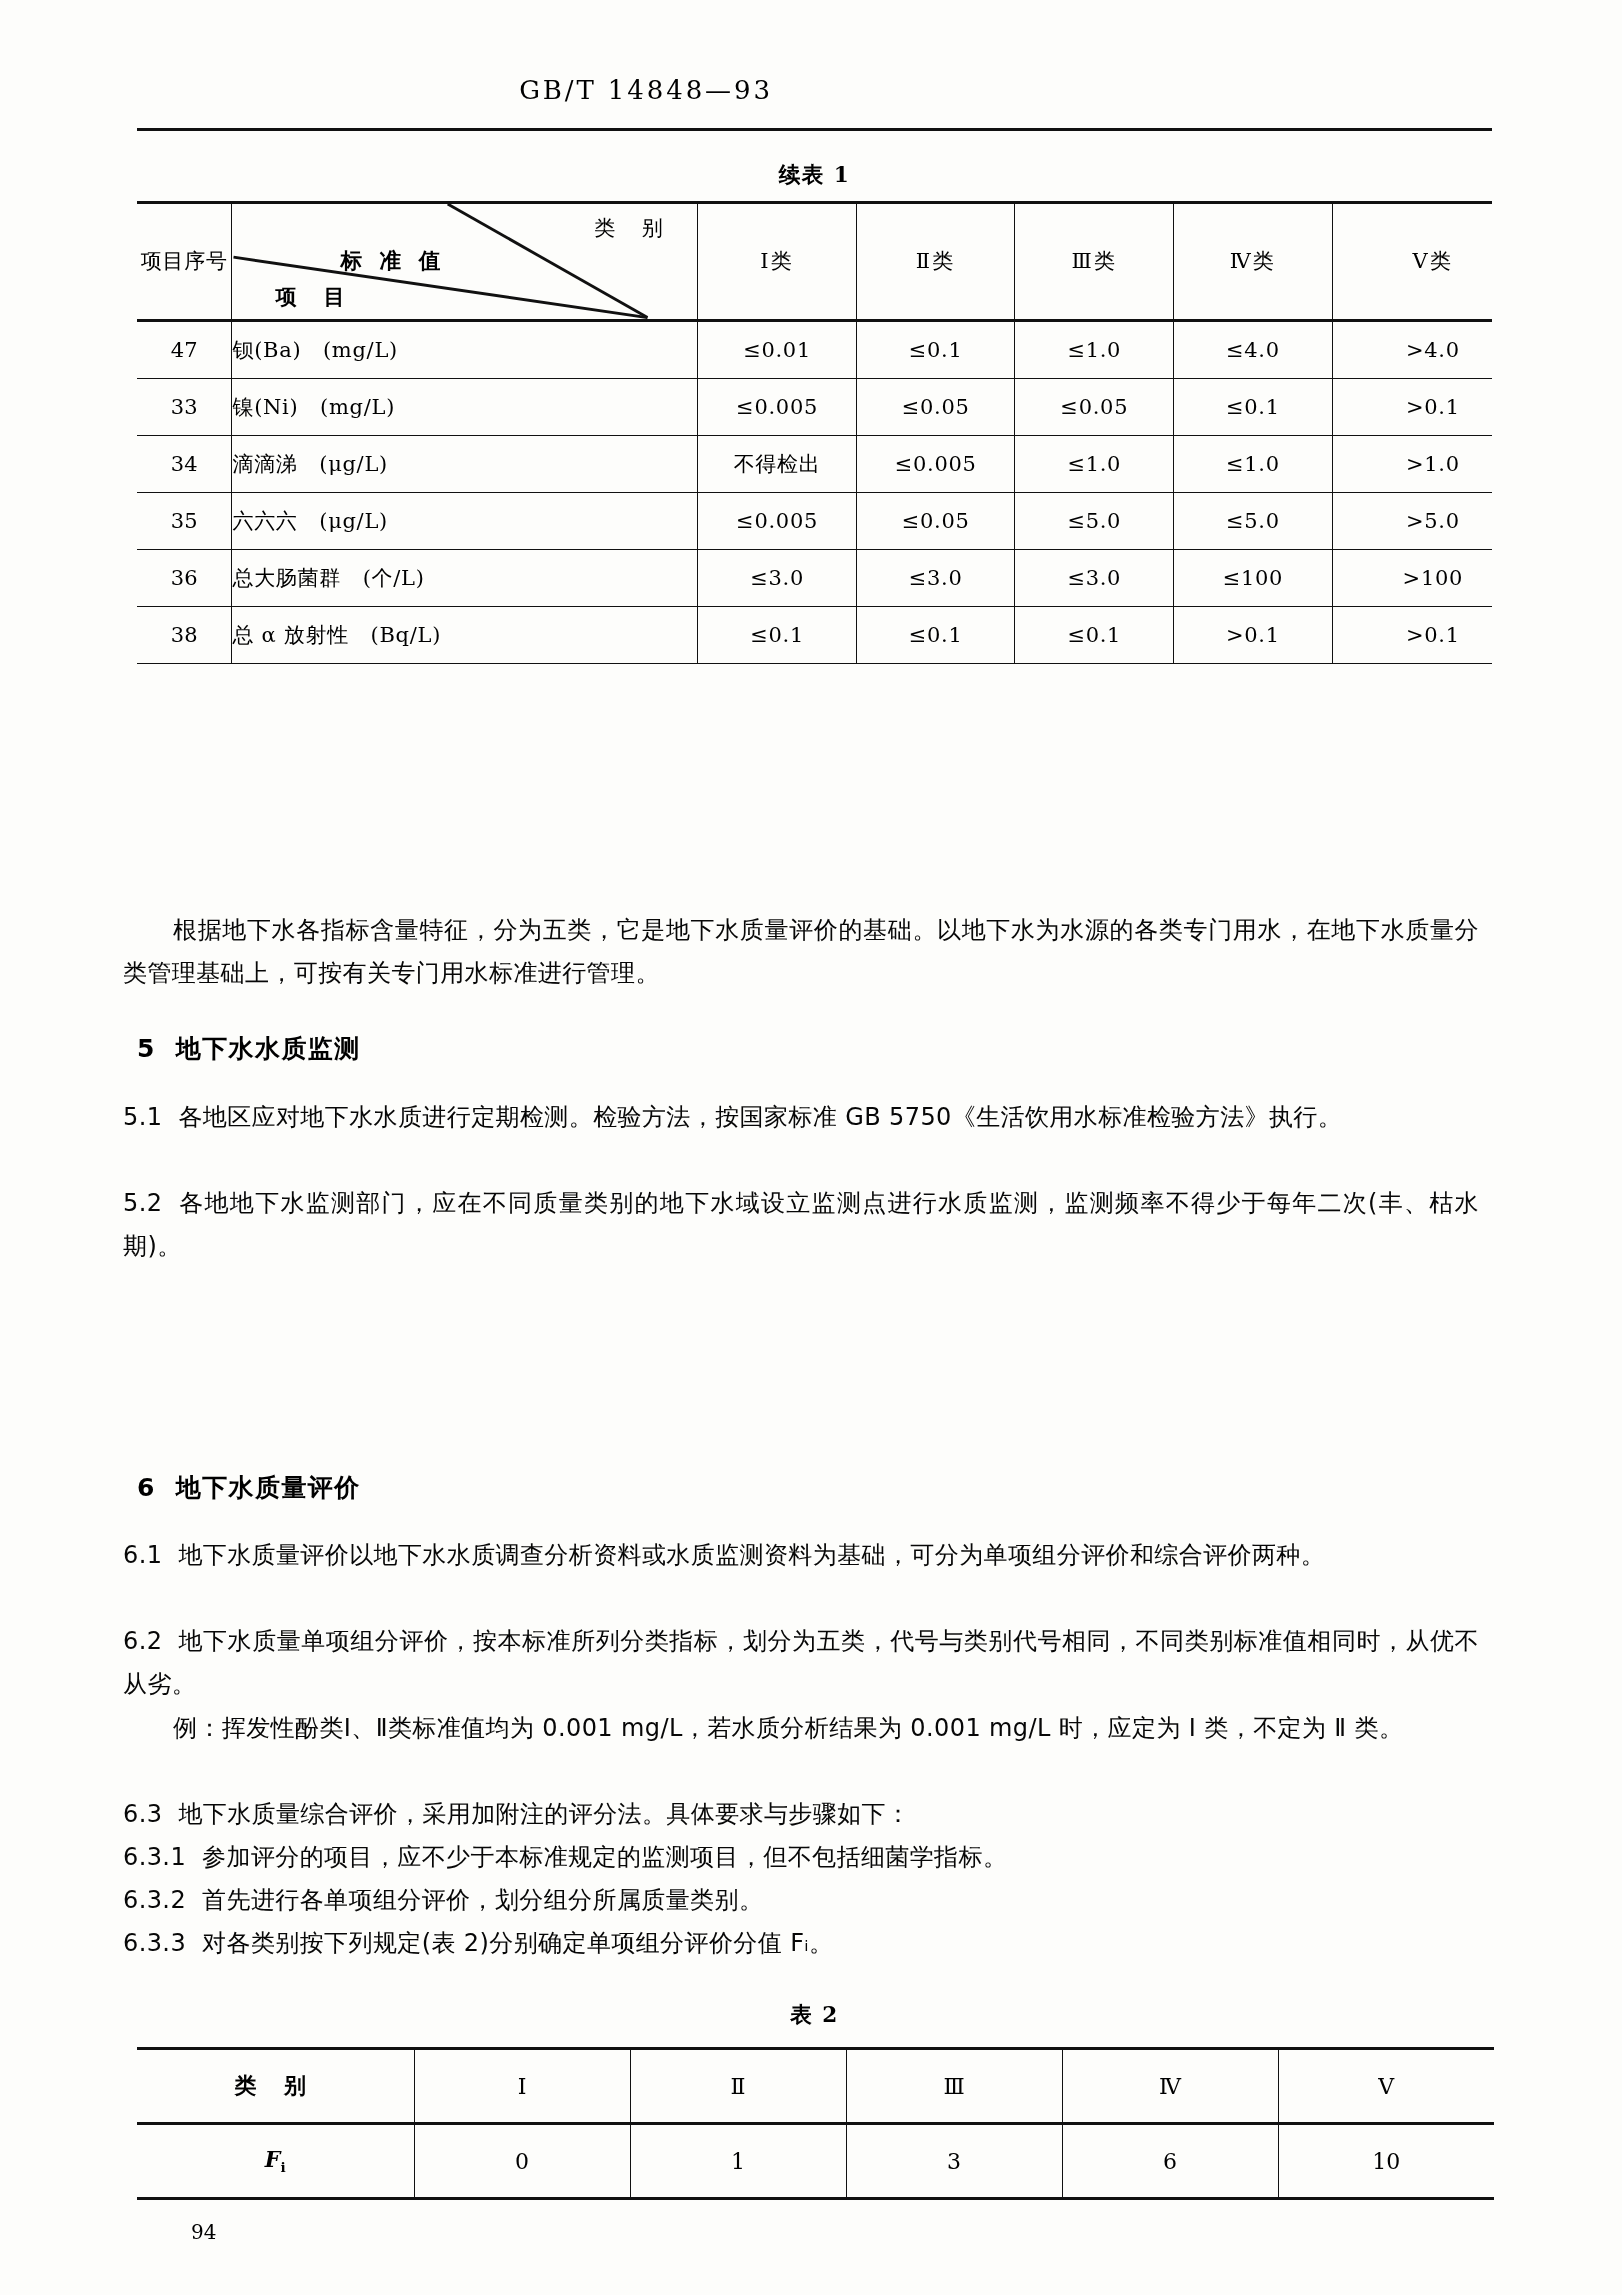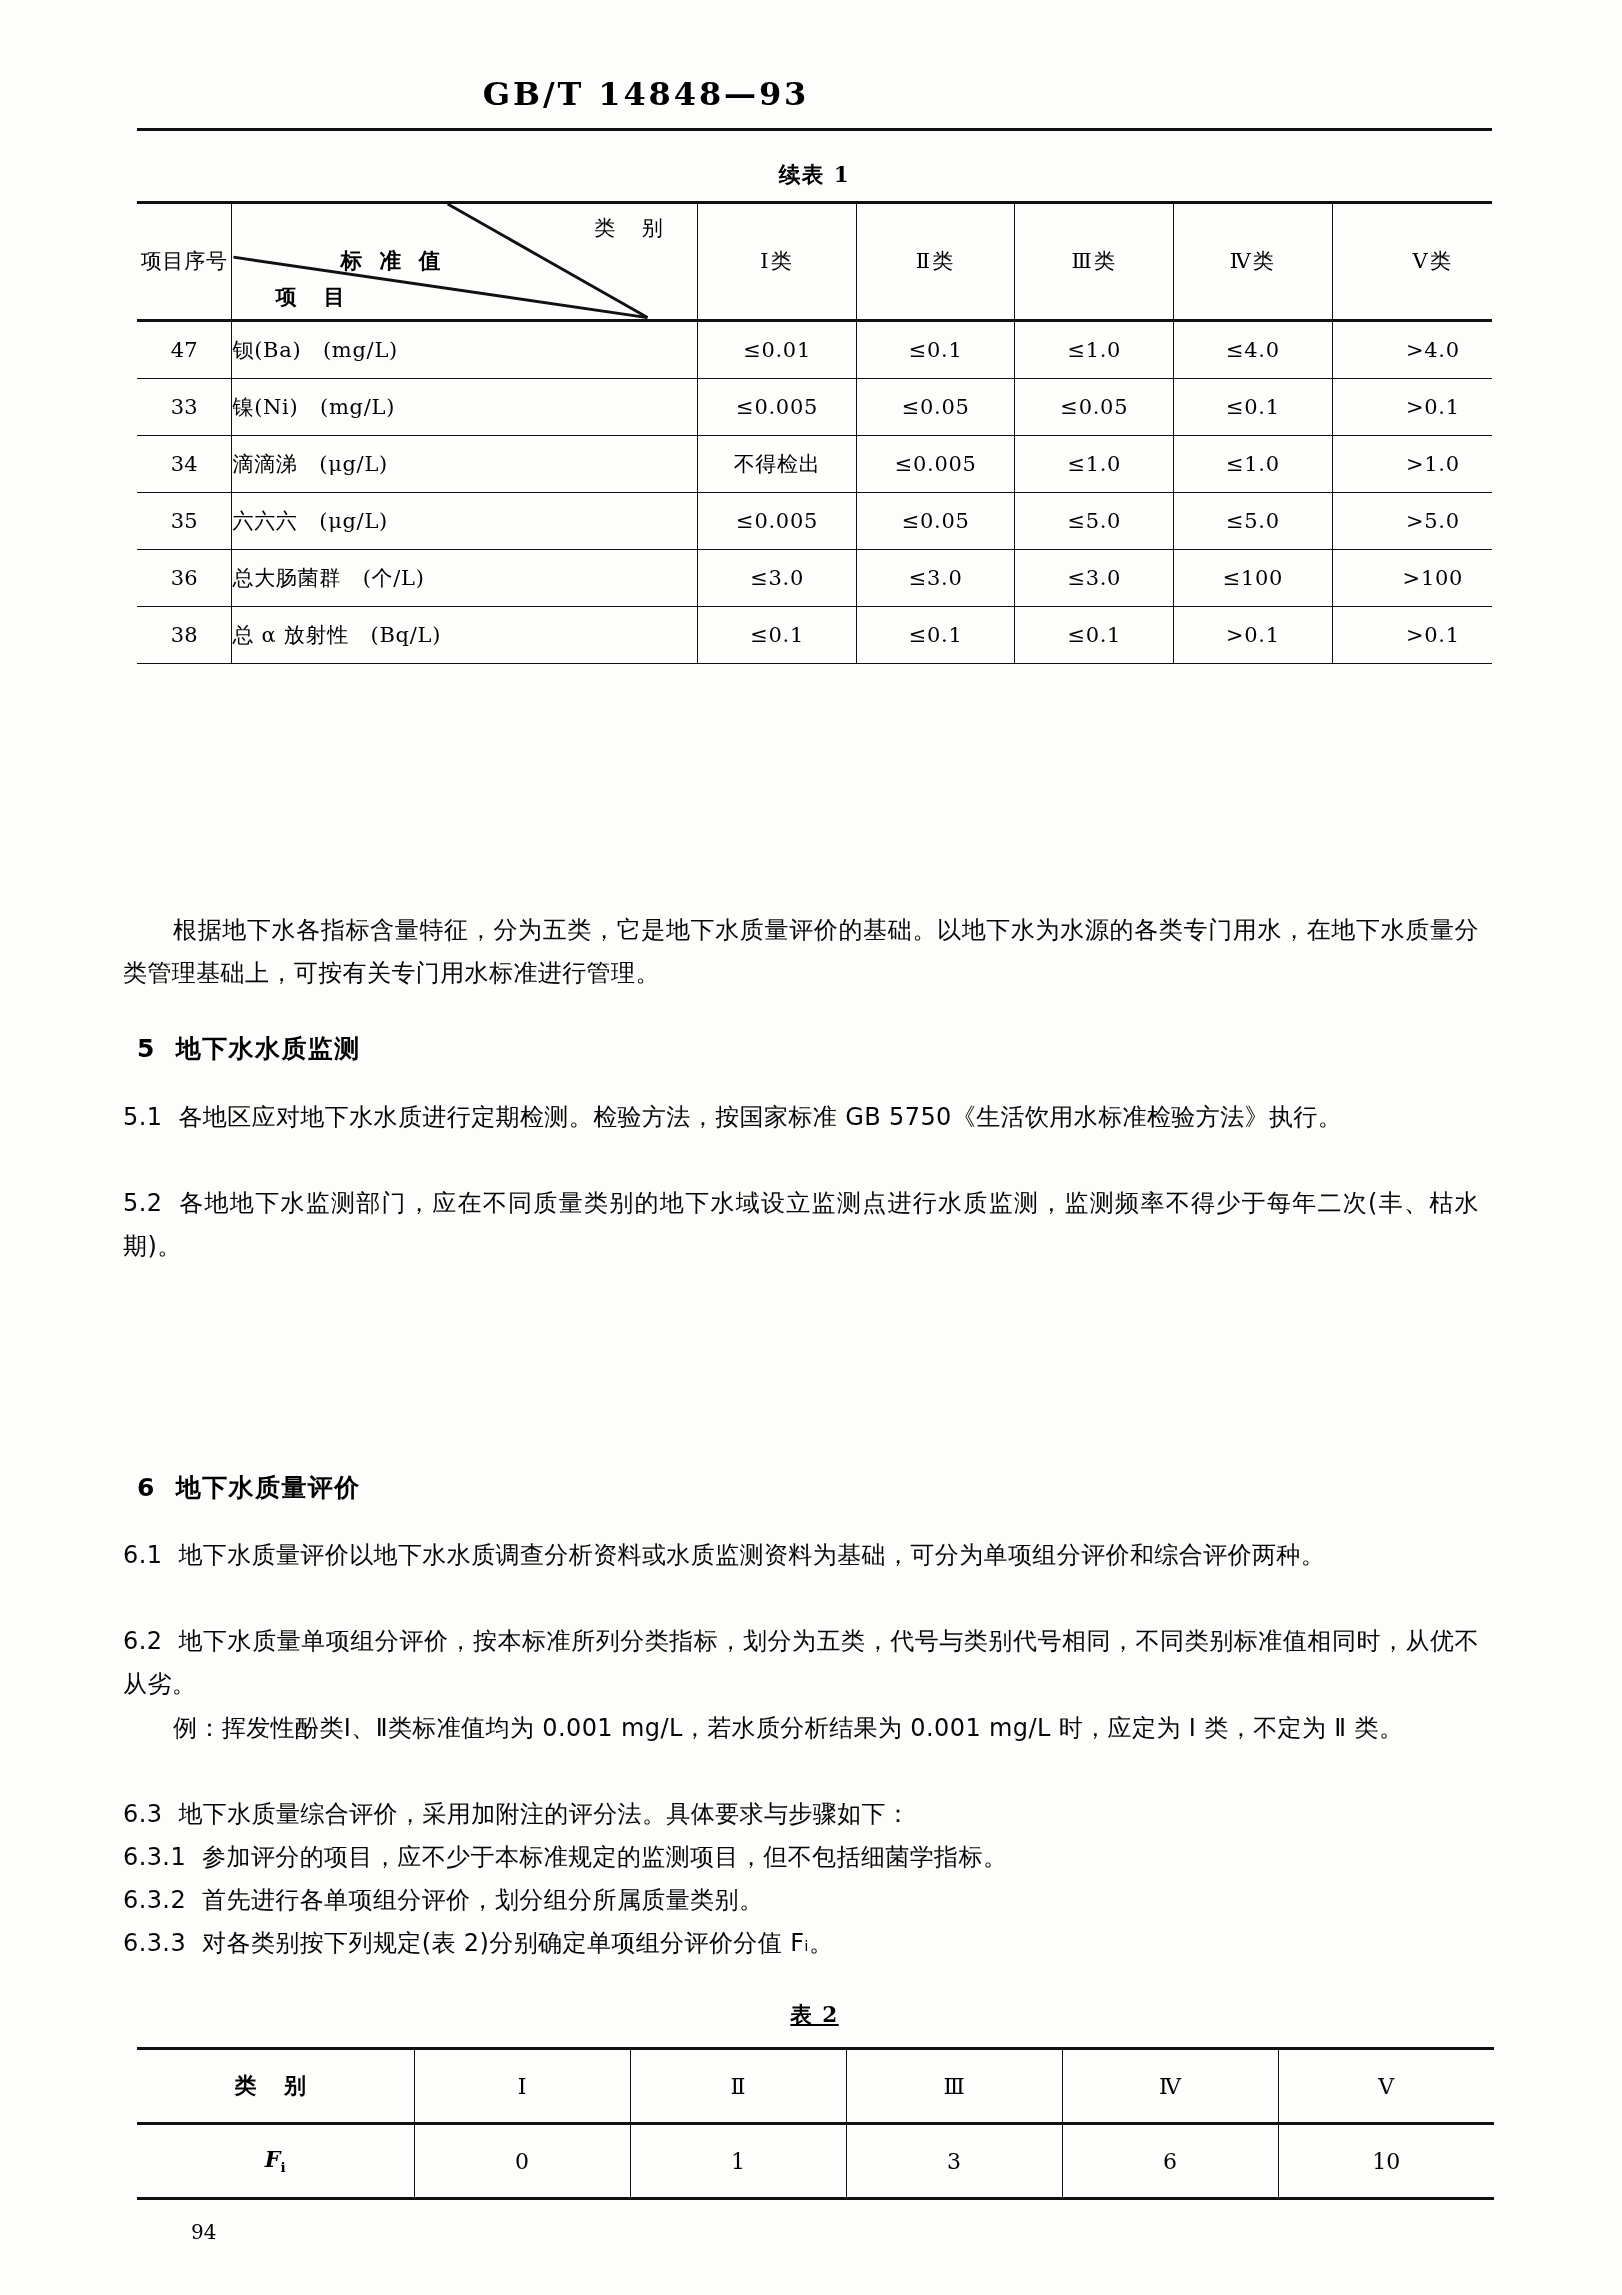--- a/index.html
+++ b/index.html
@@ -26,22 +26,22 @@
   }
 
   
   .doc-header {
     position: absolute;
     left: 0;
     top: 75px;
     width: 1292px;
     text-align: center;
     font-family: "DejaVu Serif", "Liberation Serif", serif;
-    font-weight: bold;
-    font-size: 32px;
+    font-weight: normal;
+    font-size: 26px;
     letter-spacing: 2.9px;
   }
   .header-rule {
     position: absolute;
     left: 137px;
     top: 128px;
     width: 1355px;
     height: 2.9px;
     background: #111;
   }
@@ -337,21 +337,21 @@
   </div>
 
   <div class="body-text para" style="top:1879px;">
     <span class="num-lead">6.3.2</span><span>首先进行各单项组分评价，划分组分所属质量类别。</span>
   </div>
 
   <div class="body-text para" style="top:1922px;">
     <span class="num-lead">6.3.3</span><span>对各类别按下列规定(表 2)分别确定单项组分评价分值 Fᵢ。</span>
   </div>
 
-  <div class="tbl-caption" style="position:absolute;left:137px;top:2000px;width:1355px;text-decoration:underline;">表 2</div>
+  <div class="tbl-caption" style="position:absolute;left:137px;top:2000px;width:1355px;">表 2</div>
 
   <div class="t2-wrap">
     <table class="gb2">
       <colgroup>
         <col style="width:277px">
         <col style="width:216px">
         <col style="width:216px">
         <col style="width:216px">
         <col style="width:216px">
         <col style="width:216px">

